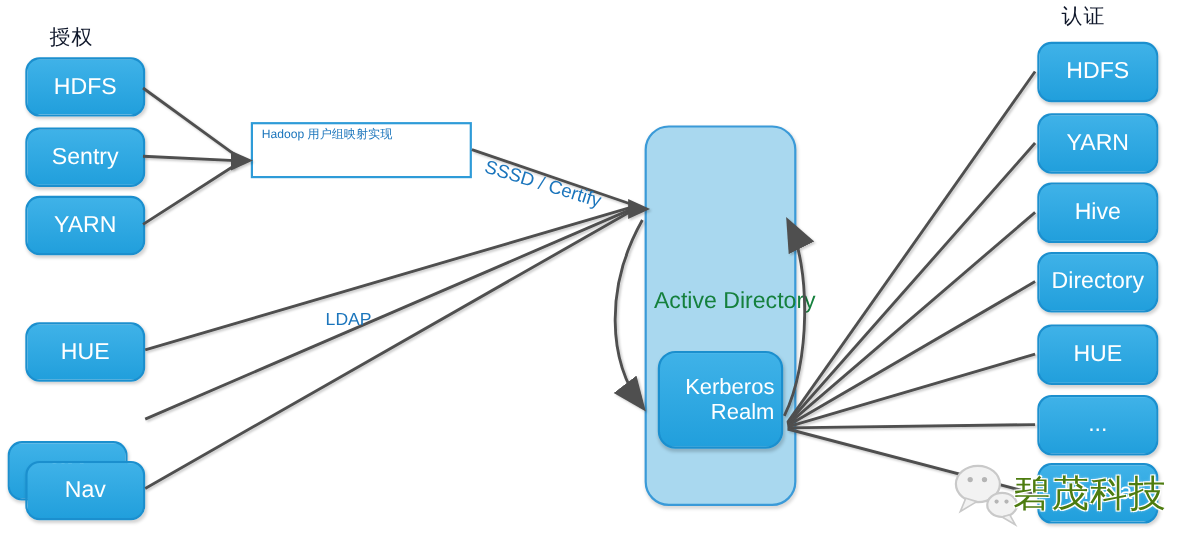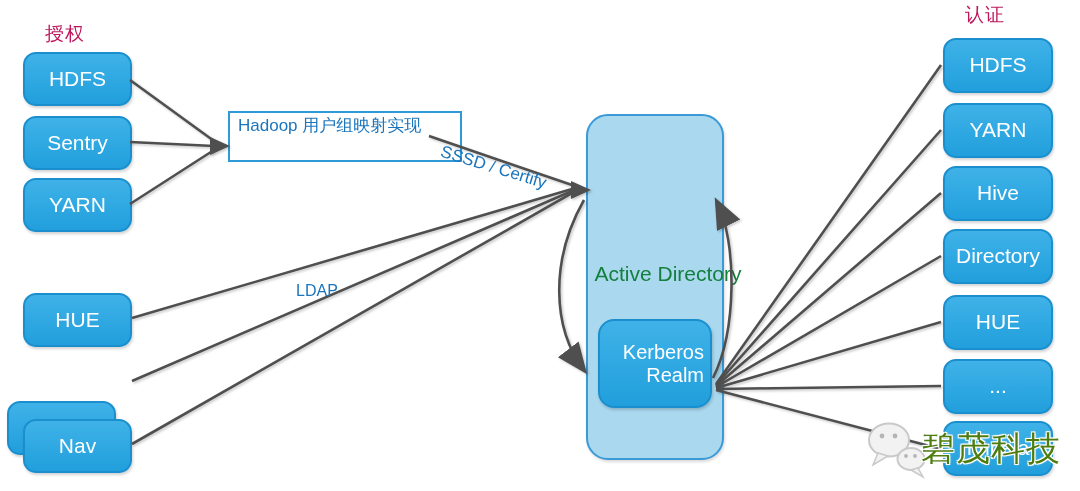--- a/index.html
+++ b/index.html
@@ -2,21 +2,21 @@
 <html><head>
 <meta charset="utf-8">
 <style>
   html,body { margin:0; padding:0; background:#ffffff; }
   .canvas {
     position:relative; width:1080px; height:491px; overflow:hidden;
     background:#ffffff;
     font-family:"Liberation Sans", sans-serif;
   }
   .hdr {
-    position:absolute; z-index:2; font-size:19px; color:#be185d;
+    position:absolute; z-index:2; font-size:19px; color:#0f172a;
     letter-spacing:1px;
   }
   .node {
     position:absolute; z-index:2; box-sizing:border-box;
     background:linear-gradient(180deg,#3fb2e8 0%, #219fdc 100%);
     border:2px solid #1b8fce; border-radius:13px;
     color:#ffffff; font-size:21px; line-height:1.15;
     display:flex; align-items:center; justify-content:center;
     text-align:center; padding:0 6px; word-break:break-all;
     box-shadow:1px 2px 3px rgba(0,0,0,0.18);
@@ -27,23 +27,23 @@
     position:absolute; z-index:1; left:586px; top:114px; width:138px; height:346px;
     box-sizing:border-box; background:#a9d8ef; border:2px solid #3a9ad8;
     border-radius:22px; box-shadow:1px 2px 3px rgba(0,0,0,0.15);
   }
   .ad-label {
     position:absolute; z-index:2; left:586px; top:261px; width:164px;
     text-align:center; color:#15803d; font-size:21px; line-height:1.25;
   }
   .node.inner { left:598px; width:114px; height:89px; border-radius:16px; font-size:20px; }
   .mapping-box {
-    position:absolute; z-index:2; left:228px; top:111px; width:234px; height:51px;
+    position:absolute; z-index:2; left:228px; top:111px; width:201px; height:51px;
     box-sizing:border-box; background:#ffffff; border:2px solid #2e9bd8;
-    color:#1b75bc; font-size:17px; line-height:1.35; padding:2px 8px;
+    color:#1b75bc; font-size:11px; line-height:1.35; padding:2px 8px;
   }
   .edge-label { position:absolute; z-index:4; color:#1b75bc; }
   .edge-label.sssd { left:444px; top:142px; font-size:17px; transform:rotate(17deg); transform-origin:0 0; }
   .edge-label.ldap { left:296px; top:282px; font-size:16px; }
   .edges { position:absolute; z-index:3; left:0; top:0; }
   .watermark-text {
     position:absolute; z-index:6; left:921px; top:426px;
     font-size:34px; color:#4d7c0f; letter-spacing:1px;
     text-shadow:-1px -1px 0 #fff, 1px -1px 0 #fff, -1px 1px 0 #fff, 1px 1px 0 #fff, 0 0 3px #fff;
   }

